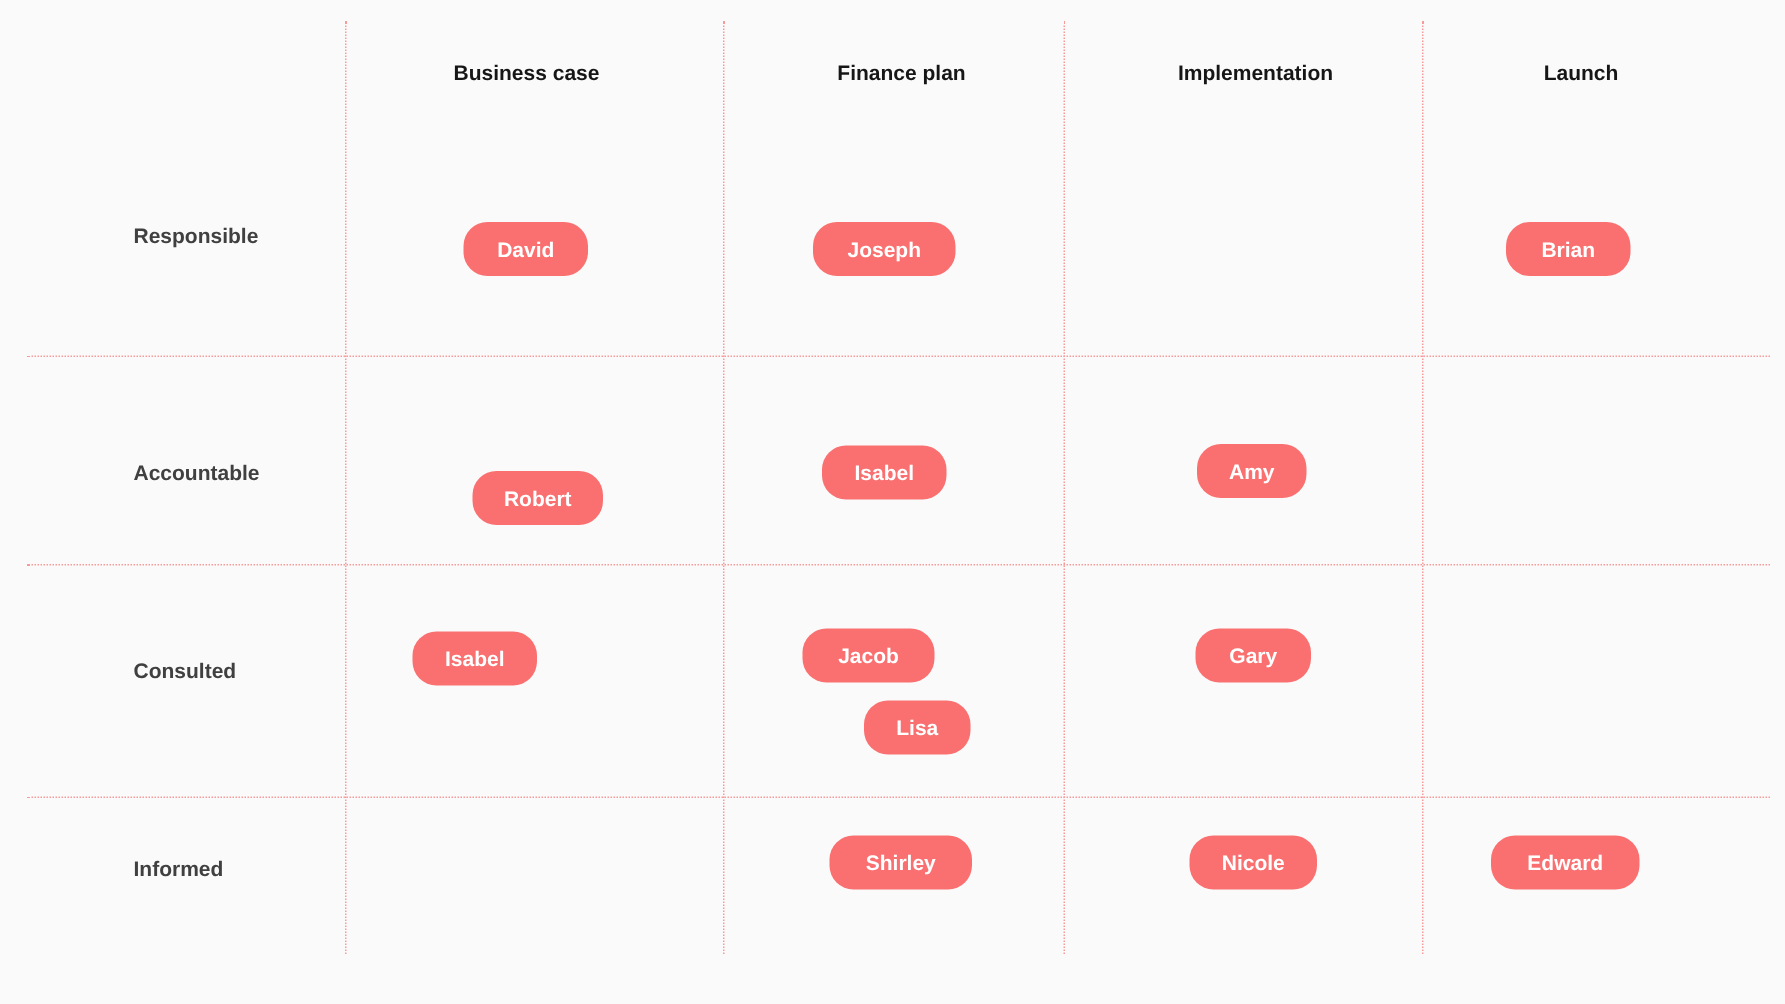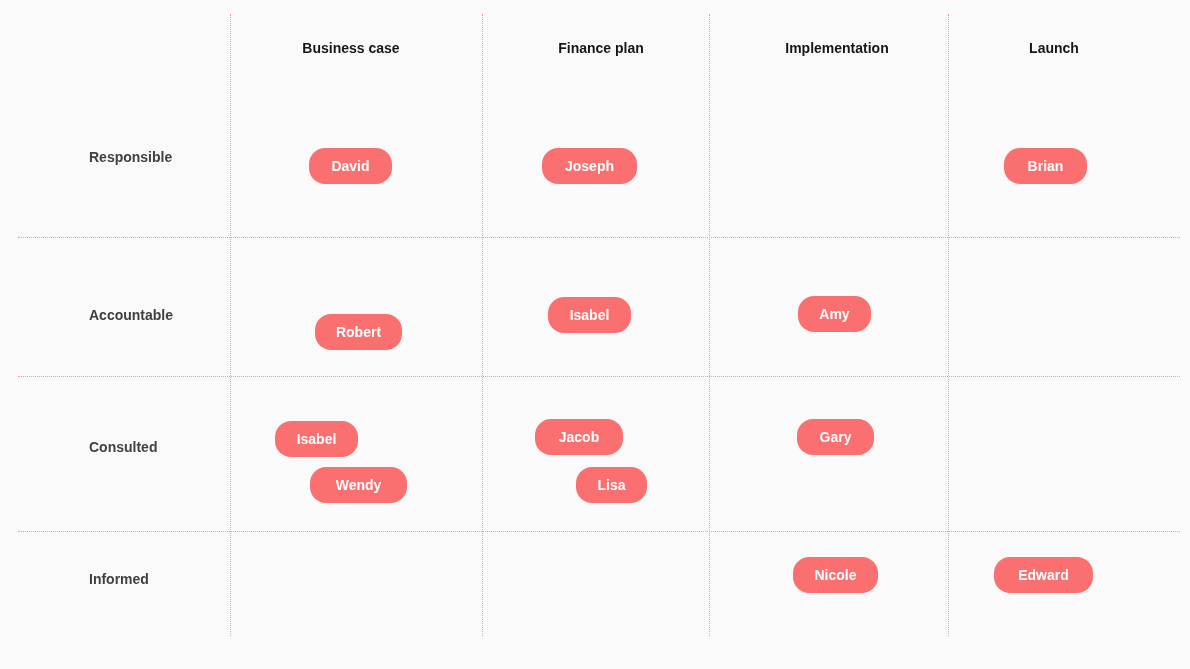--- a/index.html
+++ b/index.html
@@ -94,19 +94,19 @@
     <div class="row-label" style="left: 89px; top: 315px;">Accountable</div>
     <div class="row-label" style="left: 89px; top: 447px;">Consulted</div>
     <div class="row-label" style="left: 89px; top: 579px;">Informed</div>
     <div class="badge" style="left: 309px; top: 166px; width: 83px;">David</div>
     <div class="badge" style="left: 542px; top: 166px; width: 95px;">Joseph</div>
     <div class="badge" style="left: 1004px; top: 166px; width: 83px;">Brian</div>
     <div class="badge" style="left: 315px; top: 315px; width: 87px; margin-top: 17px;">Robert</div>
     <div class="badge" style="left: 548px; top: 315px; width: 83px;">Isabel</div>
     <div class="badge" style="left: 798px; top: 314px; width: 73px;">Amy</div>
     <div class="badge" style="left: 275px; top: 439px; width: 83px;">Isabel</div>
-    <div class="badge" style="left: 310px; top: 485px; width: 97px;">Wendy</div>
     <div class="badge" style="left: 535px; top: 437px; width: 88px;">Jacob</div>
     <div class="badge" style="left: 576px; top: 485px; width: 71px;">Lisa</div>
     <div class="badge" style="left: 797px; top: 437px; width: 77px;">Gary</div>
+    <div class="badge" style="left: 553px; top: 575px; width: 95px;">Shirley</div>
     <div class="badge" style="left: 793px; top: 575px; width: 85px;">Nicole</div>
     <div class="badge" style="left: 994px; top: 575px; width: 99px;">Edward</div>
   </div>
 
 </body></html>

